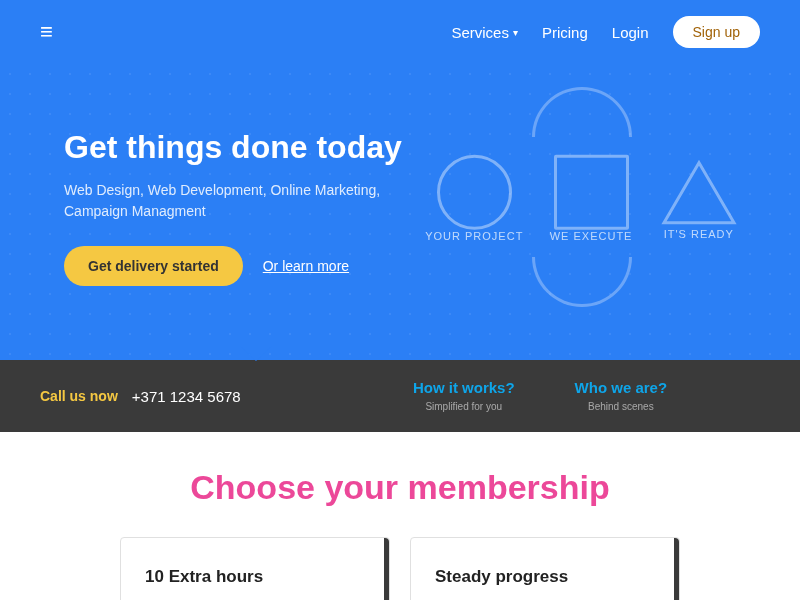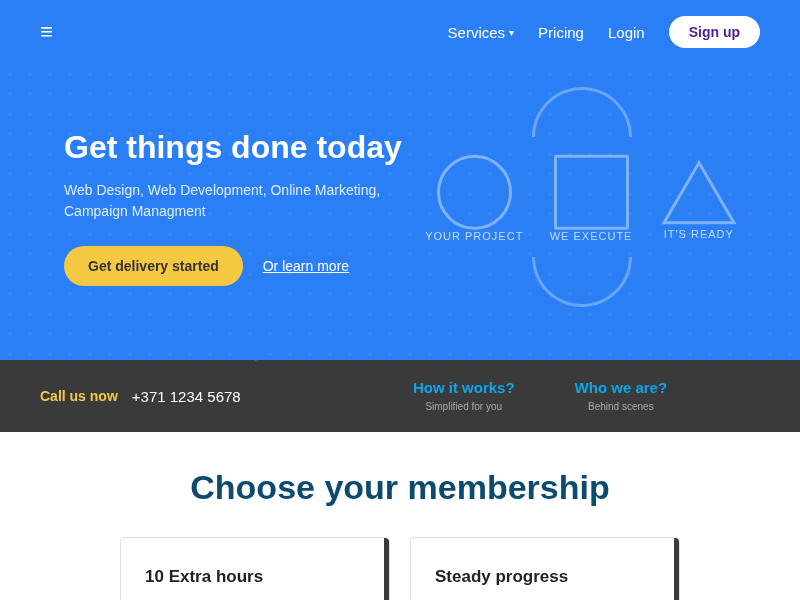--- a/index.html
+++ b/index.html
@@ -34,26 +34,26 @@
       display: flex;
       align-items: center;
       gap: 4px;
     }
     .chevron {
       font-size: 10px;
       color: white;
     }
     .signup-btn {
       background: white;
-      color: #4c1d95;
+      color: #a16207;
       border: none;
       border-radius: 20px;
       padding: 8px 20px;
       font-size: 14px;
-      font-weight: bold;
+      font-weight: normal;
       cursor: pointer;
     }
 
     
     .hero {
       background: #2b7ff5;
       background-image: radial-gradient(circle, rgba(255,255,255,0.08) 1px, transparent 1px);
       background-size: 20px 20px;
       display: flex;
       align-items: center;
@@ -236,21 +236,21 @@
 
     
     .membership-section {
       background: white;
       padding: 36px 40px 20px;
       text-align: center;
     }
     .membership-title {
       font-size: 34px;
       font-weight: 900;
-      color: #0c4a6e;
+      color: #ec4899;
       margin-bottom: 30px;
     }
     .cards-row {
       display: flex;
       gap: 20px;
       justify-content: center;
     }
     .card {
       border: 1.5px solid #e0e0e0;
       border-radius: 4px;

